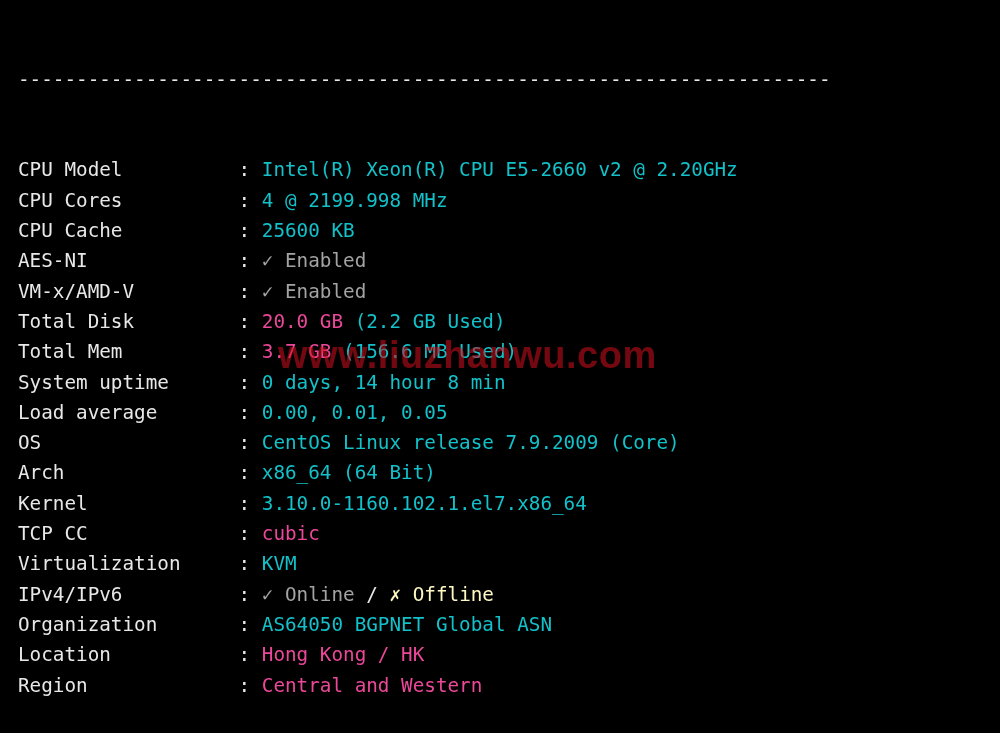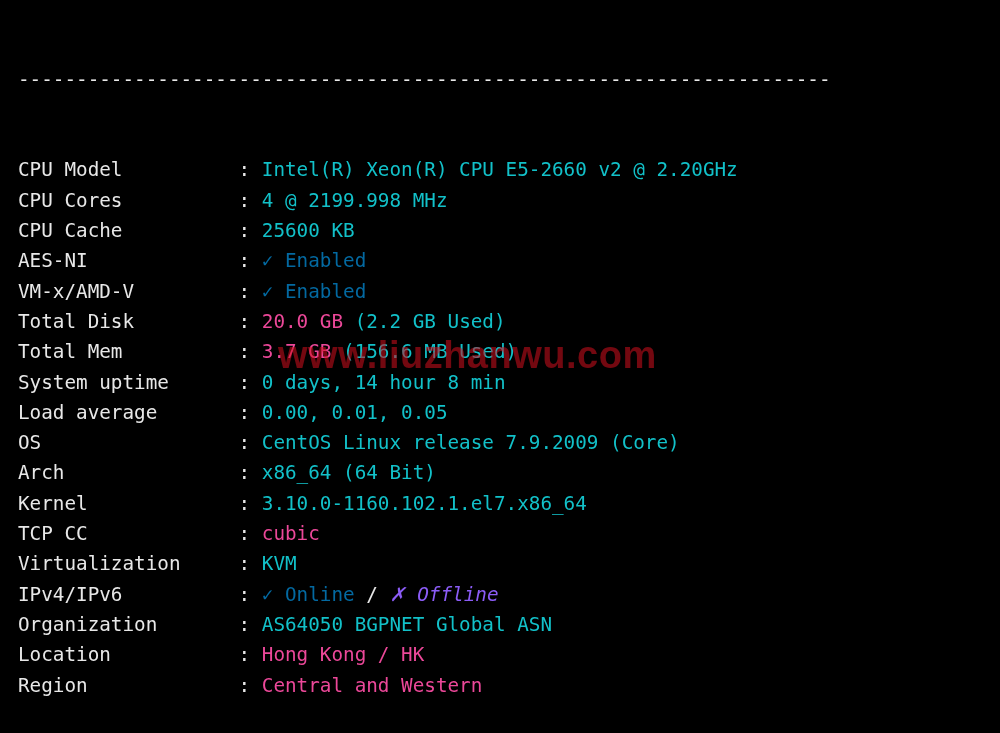--- a/index.html
+++ b/index.html
@@ -15,23 +15,23 @@
     overflow: hidden;
   }
   .term {
     padding: 4px 0 0 18px;
     white-space: pre;
   }
   .row { white-space: pre; }
   .label { color: #e8e8e8; }
   .sep   { color: #e8e8e8; }
   .cyan    { color: #12c1c9; text-align: center; }
-  .green   { color: #0369a1; margin-top: 48px; }
+  .green   { color: #a3a3a3; margin-top: 48px; }
   .yellow  { color: #ec4899; }
-  .red     { color: #8b5cf6; font-style: italic; }
+  .red     { color: #fef9c3; }
   .white   { color: #e8e8e8; }
   .divider { color: #e8e8e8; letter-spacing: 0; }
   .wm {
     position: absolute;
     left: 278px;
     top: 340px;
     font-family: Liberation Sans, sans-serif;
     font-size: 38px;
     font-weight: 600;
     color: rgba(210, 15, 30, 0.55);

